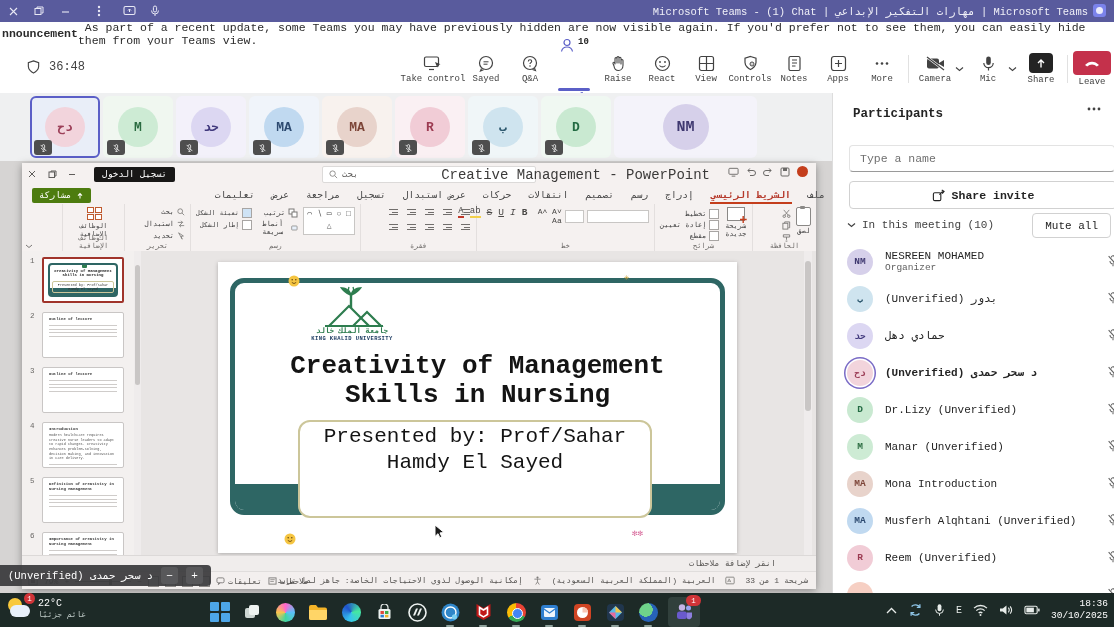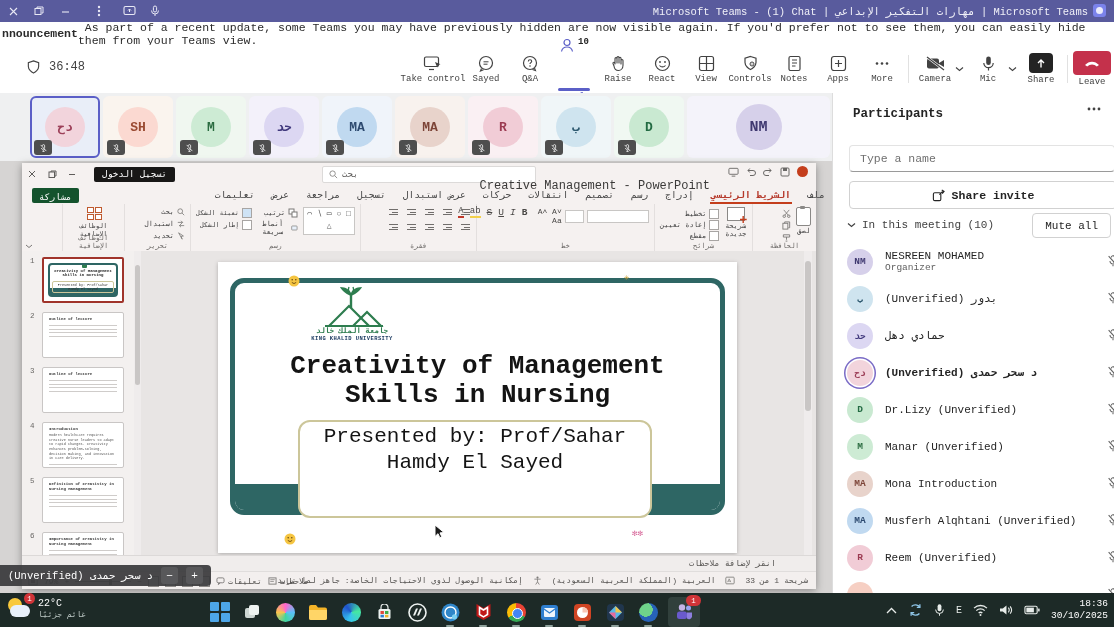--- a/index.html
+++ b/index.html
@@ -39,27 +39,27 @@
   .tile.wide .circ{width:46px;height:46px;font-size:15px;}
   .mic-badge{position:absolute;left:4px;bottom:3px;width:18px;height:15px;background:#4e4e4e;border-radius:3px;display:flex;align-items:center;justify-content:center;}
   
   .shared{position:absolute;left:0;top:161px;width:832px;height:432px;background:#d6d4d3;}
   .ppt{position:absolute;left:22px;top:2px;width:794px;height:426px;background:#f5f1f0;box-shadow:0 2px 8px rgba(0,0,0,.35);}
   .ppt-titlebar{position:absolute;left:0;top:0;width:794px;height:22px;display:flex;align-items:center;}
   .wc{width:20px;height:20px;display:flex;align-items:center;justify-content:center;}
   .signin{margin-left:12px;background:#181716;color:#fff;font-size:9px;height:15px;padding:0 8px;border-radius:2px;display:flex;align-items:center;}
   .ppt-search{position:absolute;left:300px;top:3px;width:200px;height:15px;background:#fff;border:1px solid #dcdad9;border-radius:2px;
     display:flex;align-items:center;justify-content:flex-end;gap:4px;padding:0 6px;font-size:9px;color:#605e5c;direction:rtl;}
-  .ppt-apptitle{position:absolute;right:106px;top:16px;font-size:12px;color:#3b3a39;}
+  .ppt-apptitle{position:absolute;right:106px;top:4px;font-size:14px;color:#3b3a39;}
   .ppt-qat{position:absolute;right:8px;top:3px;display:flex;gap:7px;align-items:center;}
   .ppt-tabs{position:absolute;left:0;top:22px;width:794px;height:19px;direction:rtl;display:flex;align-items:flex-end;gap:15px;padding:0 10px;font-size:9.5px;color:#444;}
   .ppt-tab{padding:2px 1px 3px;position:relative;cursor:pointer;white-space:nowrap;}
   .ppt-tab.active{font-weight:bold;color:#b5382a;}
   .ppt-tab.active::after{content:"";position:absolute;left:0;right:0;bottom:0;height:2px;background:#c43e1c;}
-  .ppt-sharebtn{margin-right:auto;margin-bottom:1px;background:#14532d;color:#fff;font-size:9px;height:15px;padding:0 7px;border-radius:2px;display:flex;align-items:center;gap:4px;flex-direction:column;}
+  .ppt-sharebtn{margin-right:auto;margin-bottom:1px;background:#4d7c0f;color:#fff;font-size:9px;height:15px;padding:0 7px;border-radius:2px;display:flex;align-items:center;gap:4px;}
   .ribbon{position:absolute;left:0;top:41px;width:794px;height:47px;background:#f5f1f0;border-bottom:1px solid #dedad9;direction:rtl;display:flex;}
   .rgroup{position:relative;height:100%;border-left:1px solid #e3dfde;padding:3px 5px 10px;box-sizing:border-box;display:flex;gap:5px;align-items:flex-start;}
   .rgroup .glabel{position:absolute;bottom:1px;left:0;right:0;text-align:center;font-size:7px;color:#6f6c6a;}
   .bigbtn{display:flex;flex-direction:column;align-items:center;gap:1px;font-size:7px;color:#444;text-align:center;cursor:pointer;}
   .tinyrow{display:flex;align-items:center;gap:3px;font-size:7px;color:#444;height:10px;cursor:pointer;white-space:nowrap;}
   .tinyic{width:8px;height:8px;border:1px solid #a8a5a3;background:#fff;flex:0 0 auto;}
   .clipb{width:13px;height:17px;border:1.3px solid #8a8886;border-radius:2px;background:#fff;position:relative;}
   .clipb::before{content:"";position:absolute;left:3px;top:-2px;width:5px;height:3px;background:#8a8886;border-radius:1px;}
   .slideic{width:16px;height:12px;border:1.3px solid #8a8886;background:#fff;position:relative;}
   .slideic::after{content:"";position:absolute;right:-3px;bottom:-3px;width:7px;height:7px;background:#c43e1c;
@@ -362,29 +362,20 @@
         <div class="tile speaking" style="background: rgb(233, 238, 248);">
           <div class="circ" style="background: rgb(242, 212, 220); color: rgb(156, 63, 88);">دح</div>
           <div class="mic-badge">
             <svg width="9" height="10" viewBox="0 0 16 16">
               <path d="M6 4a2 2 0 014 0v3a2 2 0 01-2 2M4.5 8a3.5 3.5 0 005.8 2.6M8 12.5V14M6 14h4" fill="none" stroke="#fff" stroke-width="1.4"></path>
               <path d="M3 2.5l10 11" stroke="#fff" stroke-width="1.4"></path>
             </svg>
           </div>
         </div>
 
-        <div class="tile" style="background: rgb(250, 244, 238);">
-          <div class="circ" style="background: rgb(251, 217, 209); color: rgb(154, 74, 50);">SH</div>
-          <div class="mic-badge">
-            <svg width="9" height="10" viewBox="0 0 16 16">
-              <path d="M6 4a2 2 0 014 0v3a2 2 0 01-2 2M4.5 8a3.5 3.5 0 005.8 2.6M8 12.5V14M6 14h4" fill="none" stroke="#fff" stroke-width="1.4"></path>
-              <path d="M3 2.5l10 11" stroke="#fff" stroke-width="1.4"></path>
-            </svg>
-          </div>
-        </div>
 
         <div class="tile" style="background: rgb(240, 247, 240);">
           <div class="circ" style="background: rgb(205, 235, 212); color: rgb(42, 107, 64);">M</div>
           <div class="mic-badge">
             <svg width="9" height="10" viewBox="0 0 16 16">
               <path d="M6 4a2 2 0 014 0v3a2 2 0 01-2 2M4.5 8a3.5 3.5 0 005.8 2.6M8 12.5V14M6 14h4" fill="none" stroke="#fff" stroke-width="1.4"></path>
               <path d="M3 2.5l10 11" stroke="#fff" stroke-width="1.4"></path>
             </svg>
           </div>
         </div>

